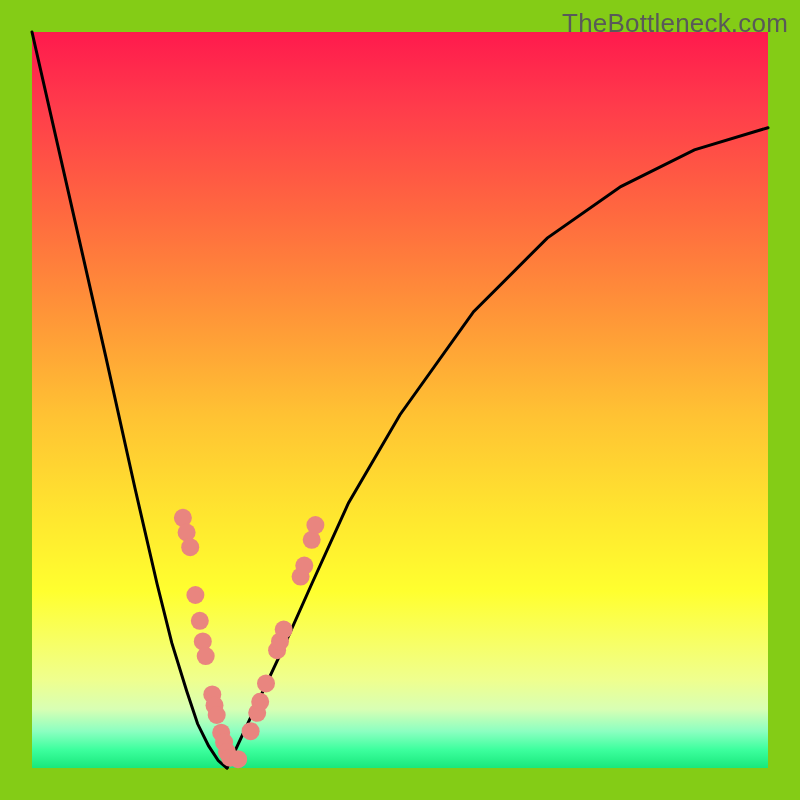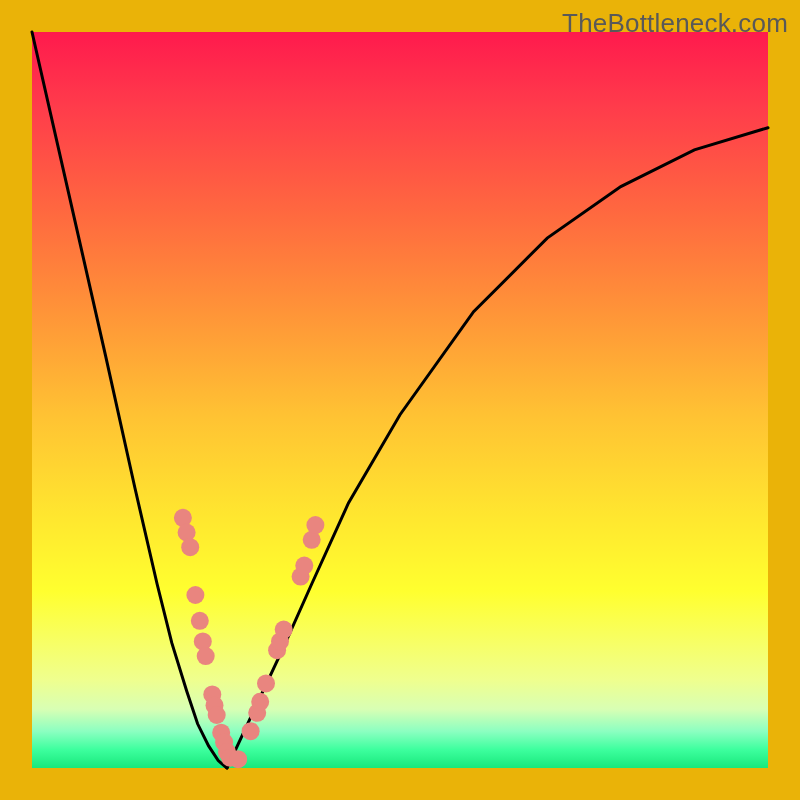--- a/index.html
+++ b/index.html
@@ -1,21 +1,21 @@
 <!DOCTYPE html>
 <html><head>
 <meta charset="utf-8">
 <style>
   * { margin: 0; padding: 0; box-sizing: border-box; }
   html, body { width: 800px; height: 800px; overflow: hidden; background: #000; }
   .frame {
     position: relative;
     width: 800px;
     height: 800px;
-    background: #eab308;
+    background: #84cc16;
   }
   .plot-area {
     position: absolute;
     left: 32px;
     top: 32px;
     width: 736px;
     height: 736px;
     background: linear-gradient(to bottom,
       #ff1a4d 0%,
       #ff3b4b 10%,

